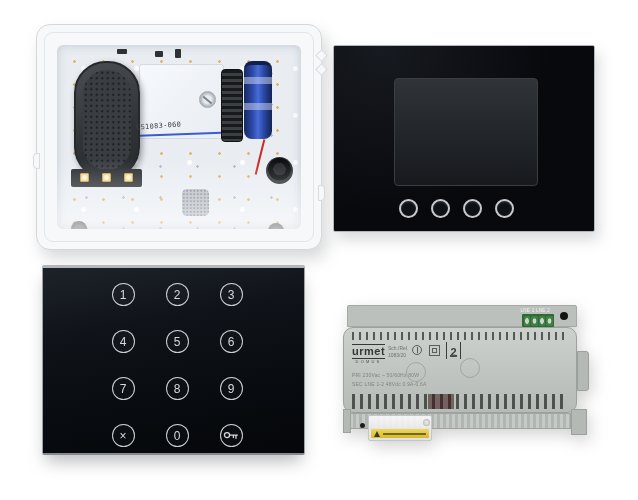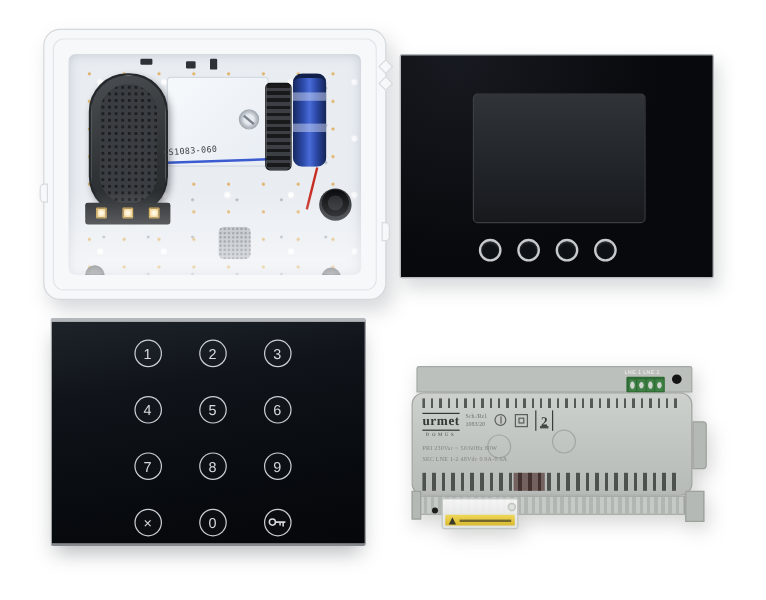--- a/index.html
+++ b/index.html
@@ -99,21 +99,21 @@
   .psu{left:343px;top:305px;width:247px;height:152px;
        filter:drop-shadow(3px 6px 8px rgba(140,145,140,.40));}
   .psu-top{left:4px;top:0;width:230px;height:22px;background:#bcc0bc;
            border:1px solid #a5a9a5;border-radius:2px 2px 0 0;}
   .term-label{right:26px;top:2px;font-size:4.5px;color:#f2f2f2;letter-spacing:.3px;}
   .terminal{right:22px;top:8px;width:32px;height:13px;background:#2e6b34;
             display:flex;gap:1px;padding:1.5px;border-radius:1px;}
   .terminal i{flex:1;background:radial-gradient(#cfd4cf 1.5px, #3f8045 2.2px);border-radius:1px;}
   .psu-btn{right:8px;top:6px;width:8px;height:8px;border-radius:50%;background:#141414;cursor:pointer;}
   .psu-body{left:0;top:22px;width:234px;height:86px;border:1px solid #9da19d;border-radius:10px;
-            background:linear-gradient(180deg,#cdd1cd,#bfc3bf 60%,#b7bbb7);font-family:Liberation Serif, serif;}
+            background:linear-gradient(180deg,#cdd1cd,#bfc3bf 60%,#b7bbb7);}
   .vents-top{left:8px;top:4px;right:8px;height:8px;
              background:repeating-linear-gradient(90deg,#565a56 0 2px,transparent 2px 7px);}
   .vents-bottom{left:8px;top:66px;right:8px;height:15px;
                 background:repeating-linear-gradient(90deg,#4e524e 0 3px,transparent 3px 8px);}
   .vent-dark{left:76px;top:0;width:26px;height:100%;background:rgba(58,22,22,.55);}
   .brand{left:8px;top:16px;line-height:1;}
   .brand-name{font-size:11px;font-weight:800;color:#343834;letter-spacing:.5px;
               border-top:1px solid #343834;border-bottom:1px solid #343834;padding:1px 0;}
   .brand-sub{font-size:4px;letter-spacing:2.2px;color:#4a4e4a;margin-top:1px;text-align:center;}
   .model{left:44px;top:17px;font-size:5px;color:#6e726e;line-height:1.3;}

